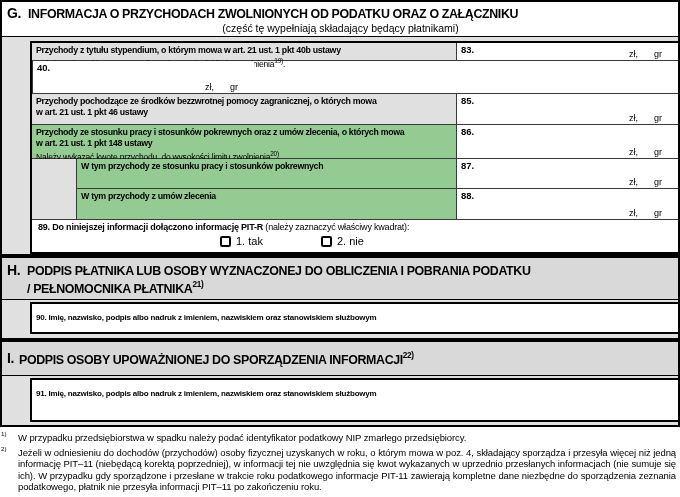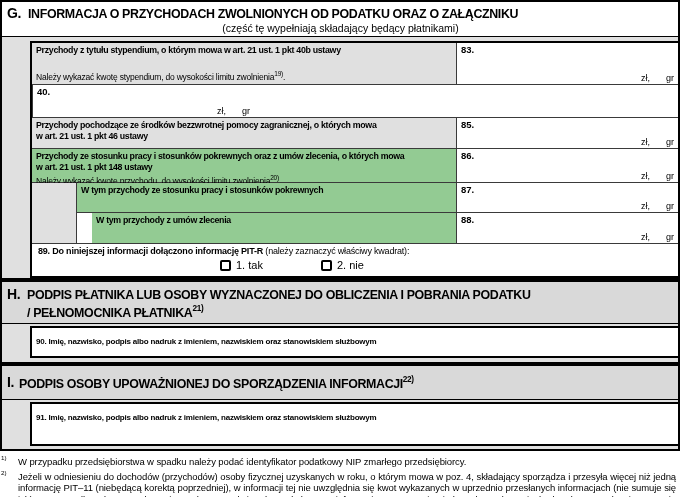--- a/index.html
+++ b/index.html
@@ -23,29 +23,29 @@
   .trow:last-child{border-bottom:none;}
   .lbl{flex:1;padding:2px 4px;display:flex;flex-direction:column;}
   .lbl-bold{font-weight:bold;font-size:8.8px;letter-spacing:-0.3px;line-height:11px;white-space:pre-line;}
   .lbl-note{font-size:8.5px;letter-spacing:-0.2px;line-height:10px;}
   .lbl-note sup{font-size:6.5px;}
   .gray{background:#e0e0e0;}
   .green{background:#93cb93;}
   .green-f{background:#aed9ae;}
   .amt{flex:none;width:222px;border-left:1px solid #3a3a3a;position:relative;background:#fff;}
   .amt-num{position:absolute;top:1px;left:4px;font-weight:bold;font-size:9.5px;}
-  .units{position:absolute;bottom:1px;right:4px;font-size:9px;}
+  .units{position:absolute;bottom:1px;right:16px;font-size:9px;}
   .units .zl{margin-right:16px;}
   .spacer{justify-content:space-between;}
   .subwrap{display:flex;border-bottom:1px solid #3a3a3a;}
   .indent{flex:none;width:45px;background:#e0e0e0;border-right:1px solid #3a3a3a;}
   .subcol{flex:1;display:flex;flex-direction:column;}
   .subrow{display:flex;height:30px;border-bottom:1px solid #3a3a3a;justify-content:space-between;}
-  .subrow:last-child{border-bottom:none;padding-left:15px;}
-  .r83{height:42px;} .r84{height:33px;} .r85{height:31px;} .r86{height:34px;} .r89{min-height:32px;}
+  .subrow:last-child{border-bottom:none;}
+  .r83{height:18px;} .r84{height:33px;} .r85{height:31px;} .r86{height:34px;} .r89{min-height:32px;}
   
   .row89{background:#fff;padding:2px 6px 3px 6px;}
   .row89-text{font-size:9px;letter-spacing:-0.2px;}
   .row89-text b{font-size:9px;}
   .chk-row{display:flex;margin:3px 0 0 182px;align-items:center;}
   .chk-opt{display:flex;align-items:center;}
   .chk-opt + .chk-opt{margin-left:58px;}
   .chk{width:11px;height:11px;border:2px solid #000;border-radius:2px;background:#fff;}
   .chk-lbl{font-size:11px;margin-left:5px;}
   

